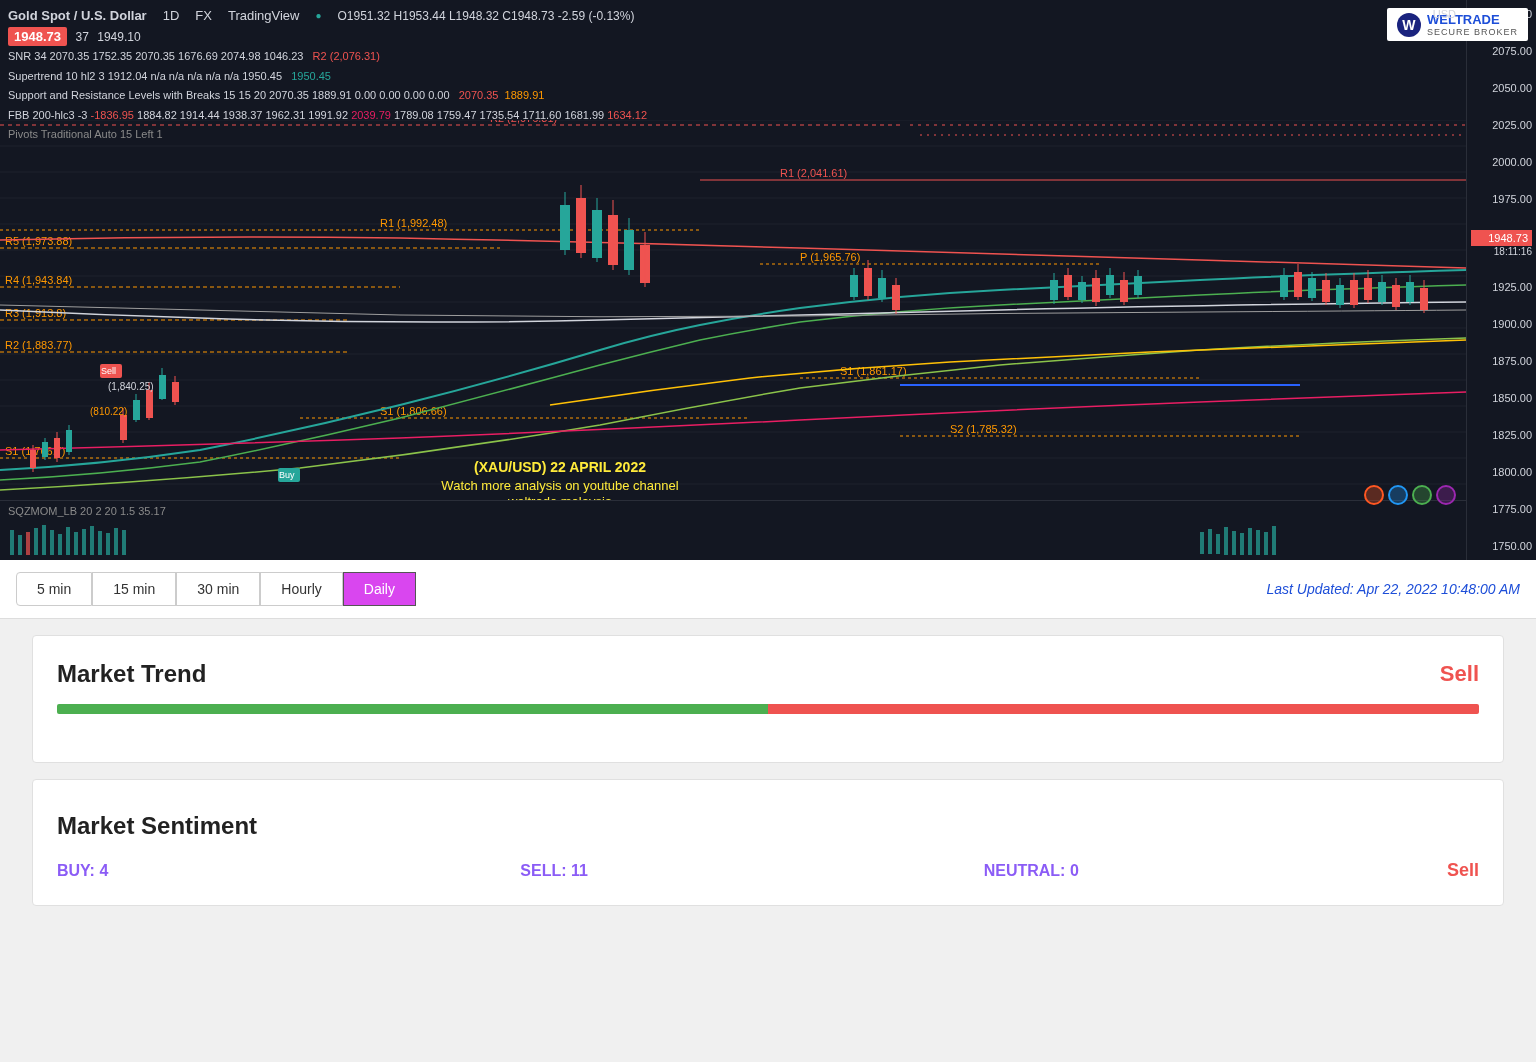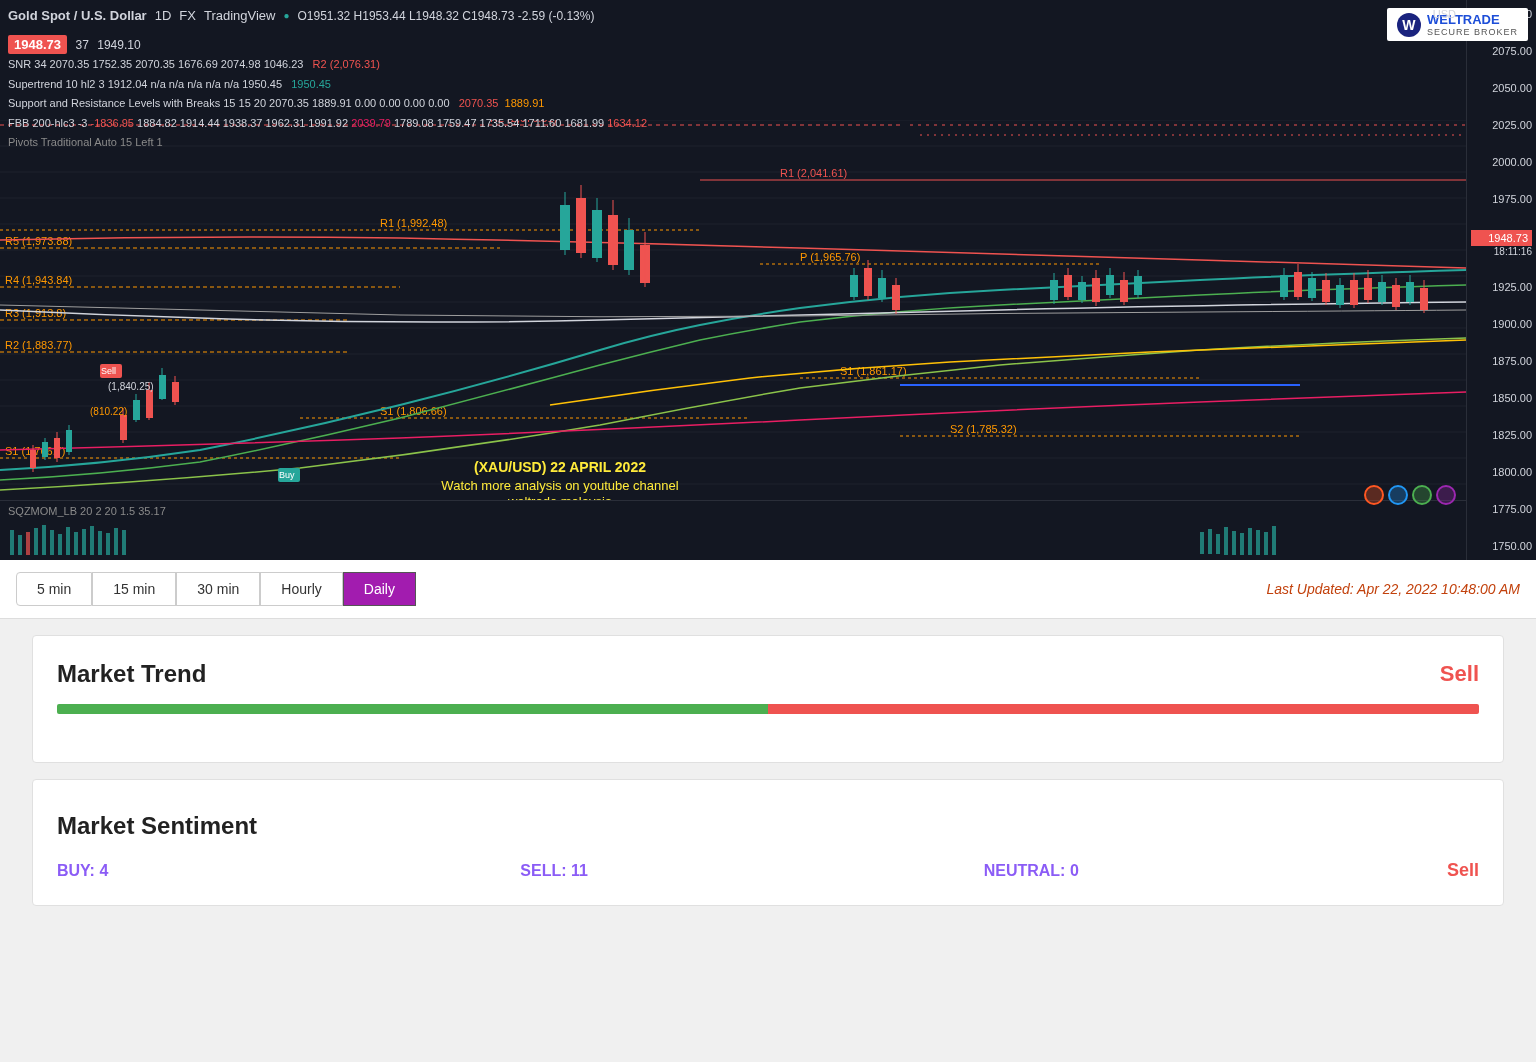--- a/index.html
+++ b/index.html
@@ -19,21 +19,21 @@
       position: absolute;
       top: 8px;
       left: 8px;
       right: 60px;
       z-index: 10;
     }
 
     .chart-title-row {
       display: flex;
       align-items: center;
-      gap: 8px;
+      gap: 16px;
       font-size: 13px;
     }
 
     .chart-symbol { color: #d1d4dc; font-weight: bold; }
     .chart-timeframe { color: #d1d4dc; }
     .chart-source { color: #d1d4dc; }
     .chart-dot { color: #26a69a; font-size: 10px; }
     .chart-ohlc { color: #d1d4dc; font-size: 12px; }
 
     .price-badge {
@@ -191,29 +191,29 @@
       cursor: pointer;
       font-size: 14px;
       color: #333;
       transition: background 0.2s;
     }
 
     .tab-btn:first-child { border-radius: 4px 0 0 4px; }
     .tab-btn:last-child { border-radius: 0 4px 4px 0; }
 
     .tab-btn.active {
-      background: #a21caf;
+      background: #d946ef;
       color: white;
       border-color: #555;
     }
 
     .last-updated {
       margin-left: auto;
       font-size: 14px;
-      color: #c2410c;
+      color: #1d4ed8;
       font-style: italic;
     }
 
     
     .content-area {
       background: white;
       margin: 16px;
       border-radius: 4px;
       border: 1px solid #e0e0e0;
       padding: 24px;
@@ -320,21 +320,21 @@
 
   <div class="chart-header">
     <div class="chart-title-row">
       <span class="chart-symbol">Gold Spot / U.S. Dollar</span>
       <span class="chart-timeframe">1D</span>
       <span class="chart-timeframe">FX</span>
       <span class="chart-source">TradingView</span>
       <span class="chart-dot">●</span>
       <span class="chart-ohlc">O1951.32 H1953.44 L1948.32 C1948.73 -2.59 (-0.13%)</span>
     </div>
-    <div style="margin-top:12px;">
+    <div style="margin-top:4px;">
       <span class="price-badge">1948.73</span>
       <span class="price-sub">37</span>
       <span class="price-sub">1949.10</span>
     </div>
     <div class="indicator-line">
       <span class="ind-white">SNR 34 2070.35 1752.35 2070.35 1676.69 2074.98 1046.23</span>
       &nbsp;&nbsp;<span class="ind-red">R2 (2,076.31)</span>
     </div>
     <div class="indicator-line">
       <span class="ind-white">Supertrend 10 hl2 3 1912.04 n/a n/a n/a n/a n/a 1950.45</span>

